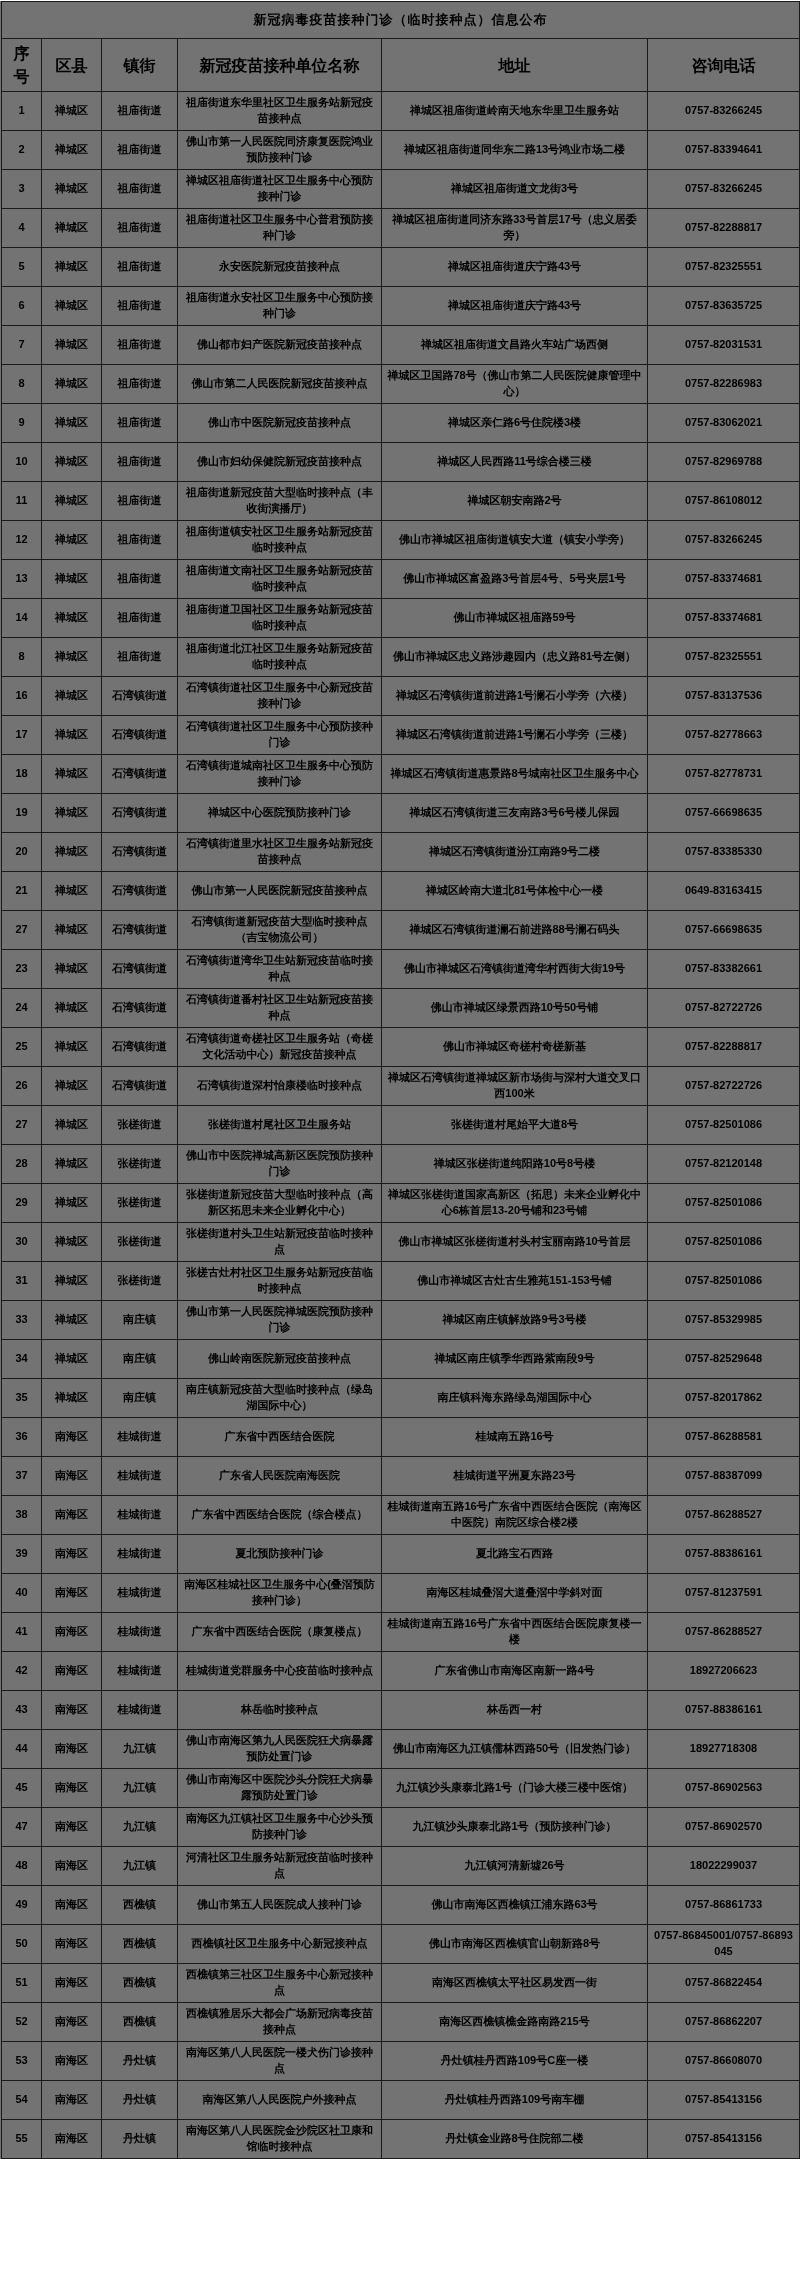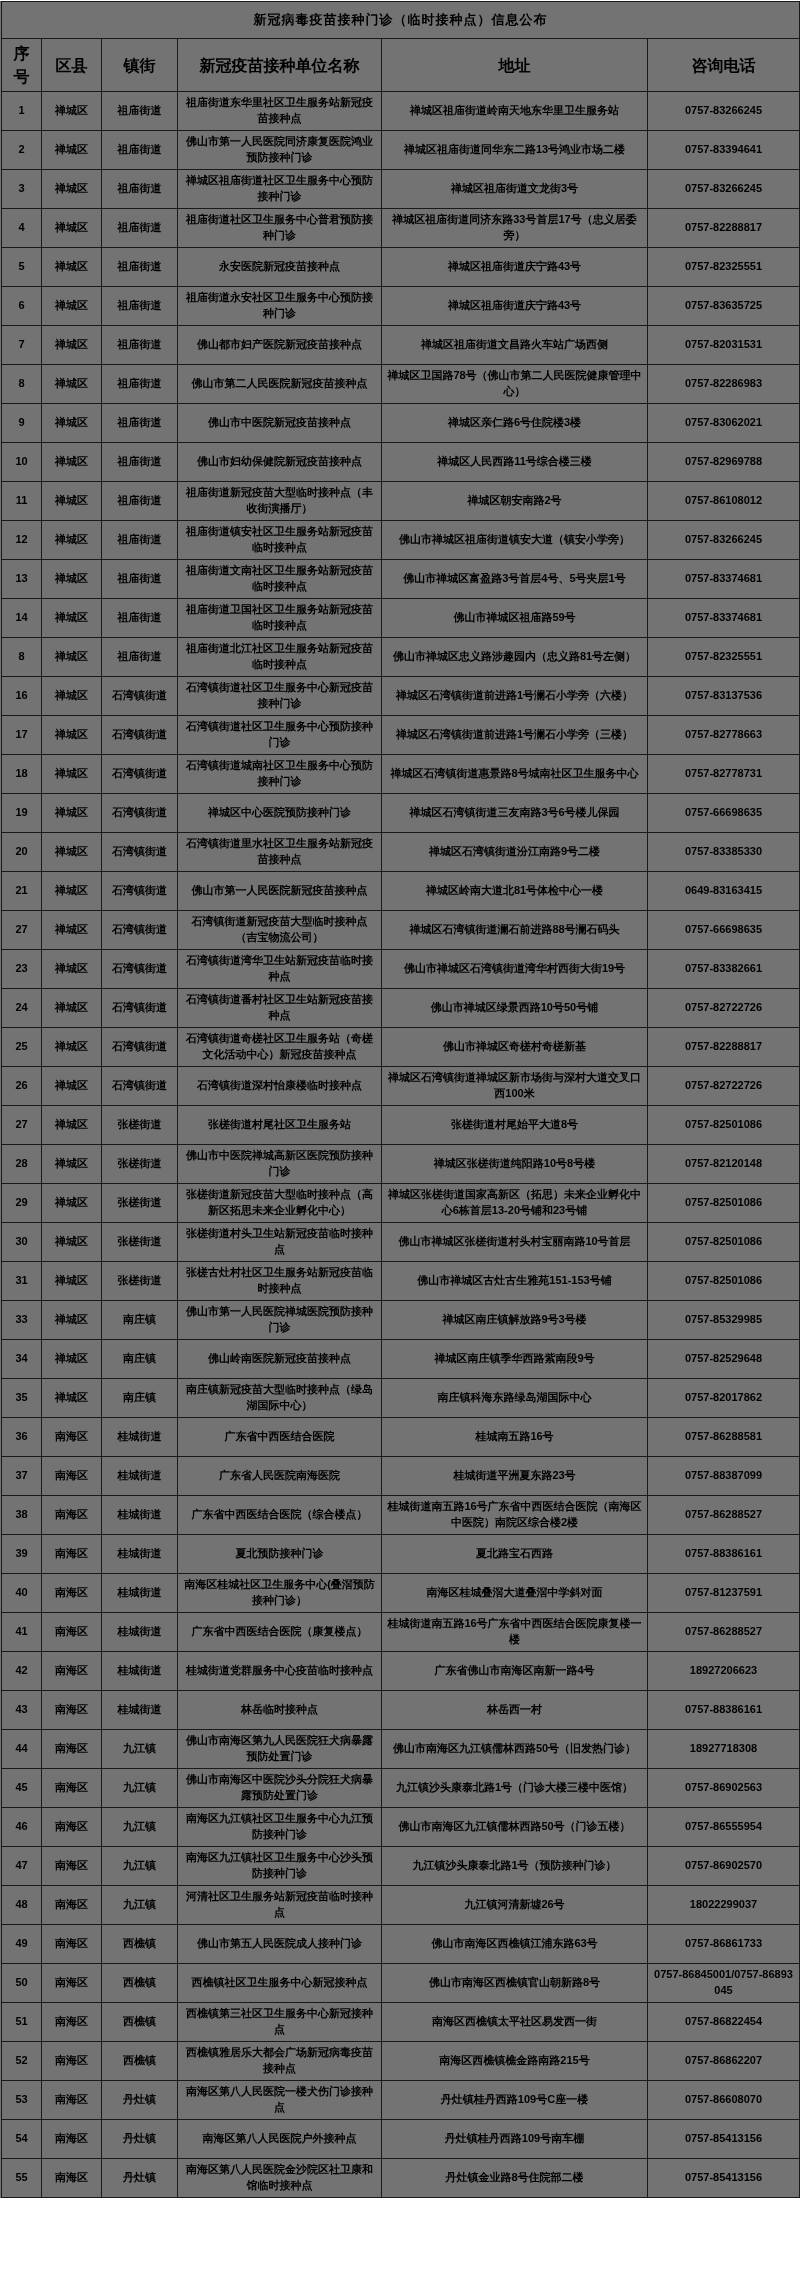--- a/index.html
+++ b/index.html
@@ -422,28 +422,20 @@
         </tr>
         <tr>
           <td>45</td>
           <td>南海区</td>
           <td>九江镇</td>
           <td>佛山市南海区中医院沙头分院狂犬病暴露预防处置门诊</td>
           <td>九江镇沙头康泰北路1号（门诊大楼三楼中医馆）</td>
           <td>0757-86902563</td>
         </tr>
         <tr>
-          <td>46</td>
-          <td>南海区</td>
-          <td>九江镇</td>
-          <td>南海区九江镇社区卫生服务中心九江预防接种门诊</td>
-          <td>佛山市南海区九江镇儒林西路50号（门诊五楼）</td>
-          <td>0757-86555954</td>
-        </tr>
-        <tr>
           <td>47</td>
           <td>南海区</td>
           <td>九江镇</td>
           <td>南海区九江镇社区卫生服务中心沙头预防接种门诊</td>
           <td>九江镇沙头康泰北路1号（预防接种门诊）</td>
           <td>0757-86902570</td>
         </tr>
         <tr>
           <td>48</td>
           <td>南海区</td>

